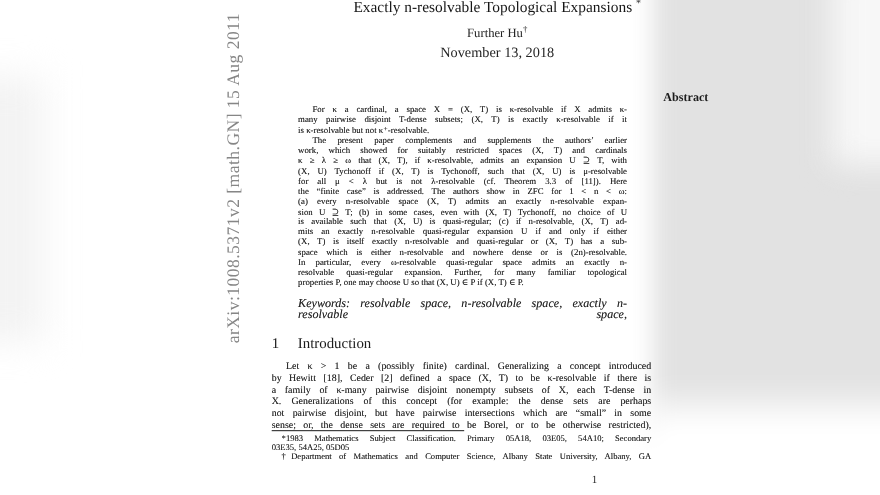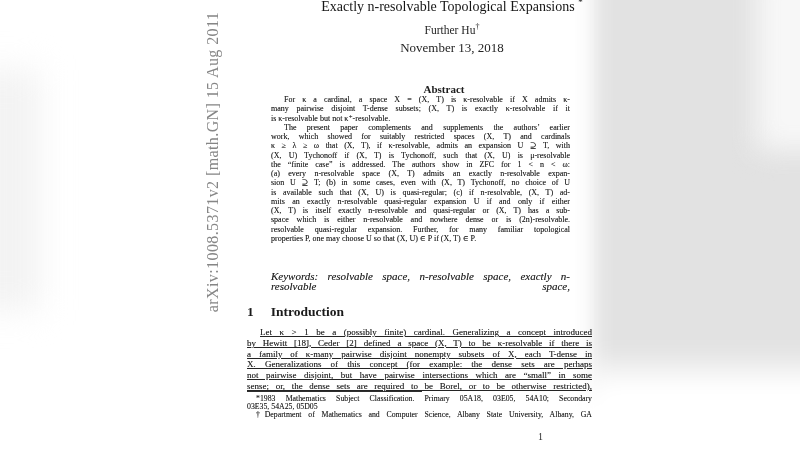--- a/index.html
+++ b/index.html
@@ -24,40 +24,40 @@
     transform:translate(-50%,-50%) rotate(-90deg);
     white-space:nowrap;font-size:16px;letter-spacing:0.4px;color:#868686;
   }
 
   .centered{position:absolute;left:252px;width:400px;text-align:center;white-space:nowrap;}
   .title{top:-3px;font-size:14px;color:#161616;}
   .title sup{font-size:9px;}
   .author{top:22px;font-size:11.5px;}
   .author sup{font-size:8px;}
   .date{top:40px;font-size:13px;}
-  .abs-head{position:absolute;left:244px;width:400px;text-align:center;
+  .abs-head{position:absolute;left:244px;width:400px;text-align:right;
     top:83px;font-size:11px;font-weight:bold;color:#1c1c1c;}
 
   .lines{position:absolute;}
   .ln{display:block;text-align:justify;text-align-last:justify;white-space:normal;
     text-shadow:0 0 0.4px rgba(50,50,50,0.55);}
   .ln.endp{text-align-last:left;}
   .ind{text-indent:13px;}
   .ind-sm{text-indent:9px;}
 
   .abstract{left:271px;top:95px;width:299px;font-size:8px;}
   .abstract .ln{height:9.25px;line-height:9.25px;}
 
   .keywords{left:271px;top:272px;width:299px;font-size:11px;font-style:italic;}
   .keywords .ln{height:9.5px;line-height:9.5px;}
 
-  .section{position:absolute;left:247px;top:304px;font-size:13.5px;font-weight:bold;color:#1a1a1a;}
+  .section{position:absolute;left:247px;top:304px;font-size:13.5px;font-weight:normal;color:#1a1a1a;}
   .section .sec-num{margin-right:17px;}
 
-  .intro{left:247px;top:327px;width:345px;font-size:9px;text-decoration:underline;}
+  .intro{left:247px;top:327px;width:345px;font-size:9px;}
   .intro .ln{height:10.8px;line-height:10.8px;}
 
   .footrule{position:absolute;left:247px;top:391px;width:175px;height:1.2px;background:#2e2e2e;}
 
   .footnotes{left:247px;top:394.5px;width:345px;font-size:7.8px;}
   .footnotes .ln{height:8.1px;line-height:8.1px;}
 
   .pageno{position:absolute;left:538px;top:431px;font-size:10px;color:#2a2a2a;}
 </style>
 </head>
@@ -81,27 +81,29 @@
   <div class="abs-head">Abstract</div>
 
   <div class="lines abstract">
     <span class="ln ind">For κ a cardinal, a space X = (X, T) is κ-resolvable if X admits κ-</span>
     <span class="ln">many pairwise disjoint T-dense subsets; (X, T) is exactly κ-resolvable if it</span>
     <span class="ln endp">is κ-resolvable but not κ⁺-resolvable.</span>
     <span class="ln ind">The present paper complements and supplements the authors’ earlier</span>
     <span class="ln">work, which showed for suitably restricted spaces (X, T) and cardinals</span>
     <span class="ln">κ ≥ λ ≥ ω that (X, T), if κ-resolvable, admits an expansion U ⊇ T, with</span>
     <span class="ln">(X, U) Tychonoff if (X, T) is Tychonoff, such that (X, U) is μ-resolvable</span>
+    <span class="ln">for all μ &lt; λ but is not λ-resolvable (cf. Theorem 3.3 of [11]). Here</span>
     <span class="ln">the “finite case” is addressed. The authors show in ZFC for 1 &lt; n &lt; ω:</span>
     <span class="ln">(a) every n-resolvable space (X, T) admits an exactly n-resolvable expan-</span>
     <span class="ln">sion U ⊇ T; (b) in some cases, even with (X, T) Tychonoff, no choice of U</span>
     <span class="ln">is available such that (X, U) is quasi-regular; (c) if n-resolvable, (X, T) ad-</span>
     <span class="ln">mits an exactly n-resolvable quasi-regular expansion U if and only if either</span>
     <span class="ln">(X, T) is itself exactly n-resolvable and quasi-regular or (X, T) has a sub-</span>
     <span class="ln">space which is either n-resolvable and nowhere dense or is (2n)-resolvable.</span>
+    <span class="ln">In particular, every ω-resolvable quasi-regular space admits an exactly n-</span>
     <span class="ln">resolvable quasi-regular expansion. Further, for many familiar topological</span>
     <span class="ln endp">properties P, one may choose U so that (X, U) ∈ P if (X, T) ∈ P.</span>
   </div>
 
   <div class="lines keywords">
     <span class="ln">Keywords: resolvable space, n-resolvable space, exactly n-resolvable space,</span>
   </div>
 
   <div class="section">
     <span class="sec-num">1</span><span class="sec-title">Introduction</span>

